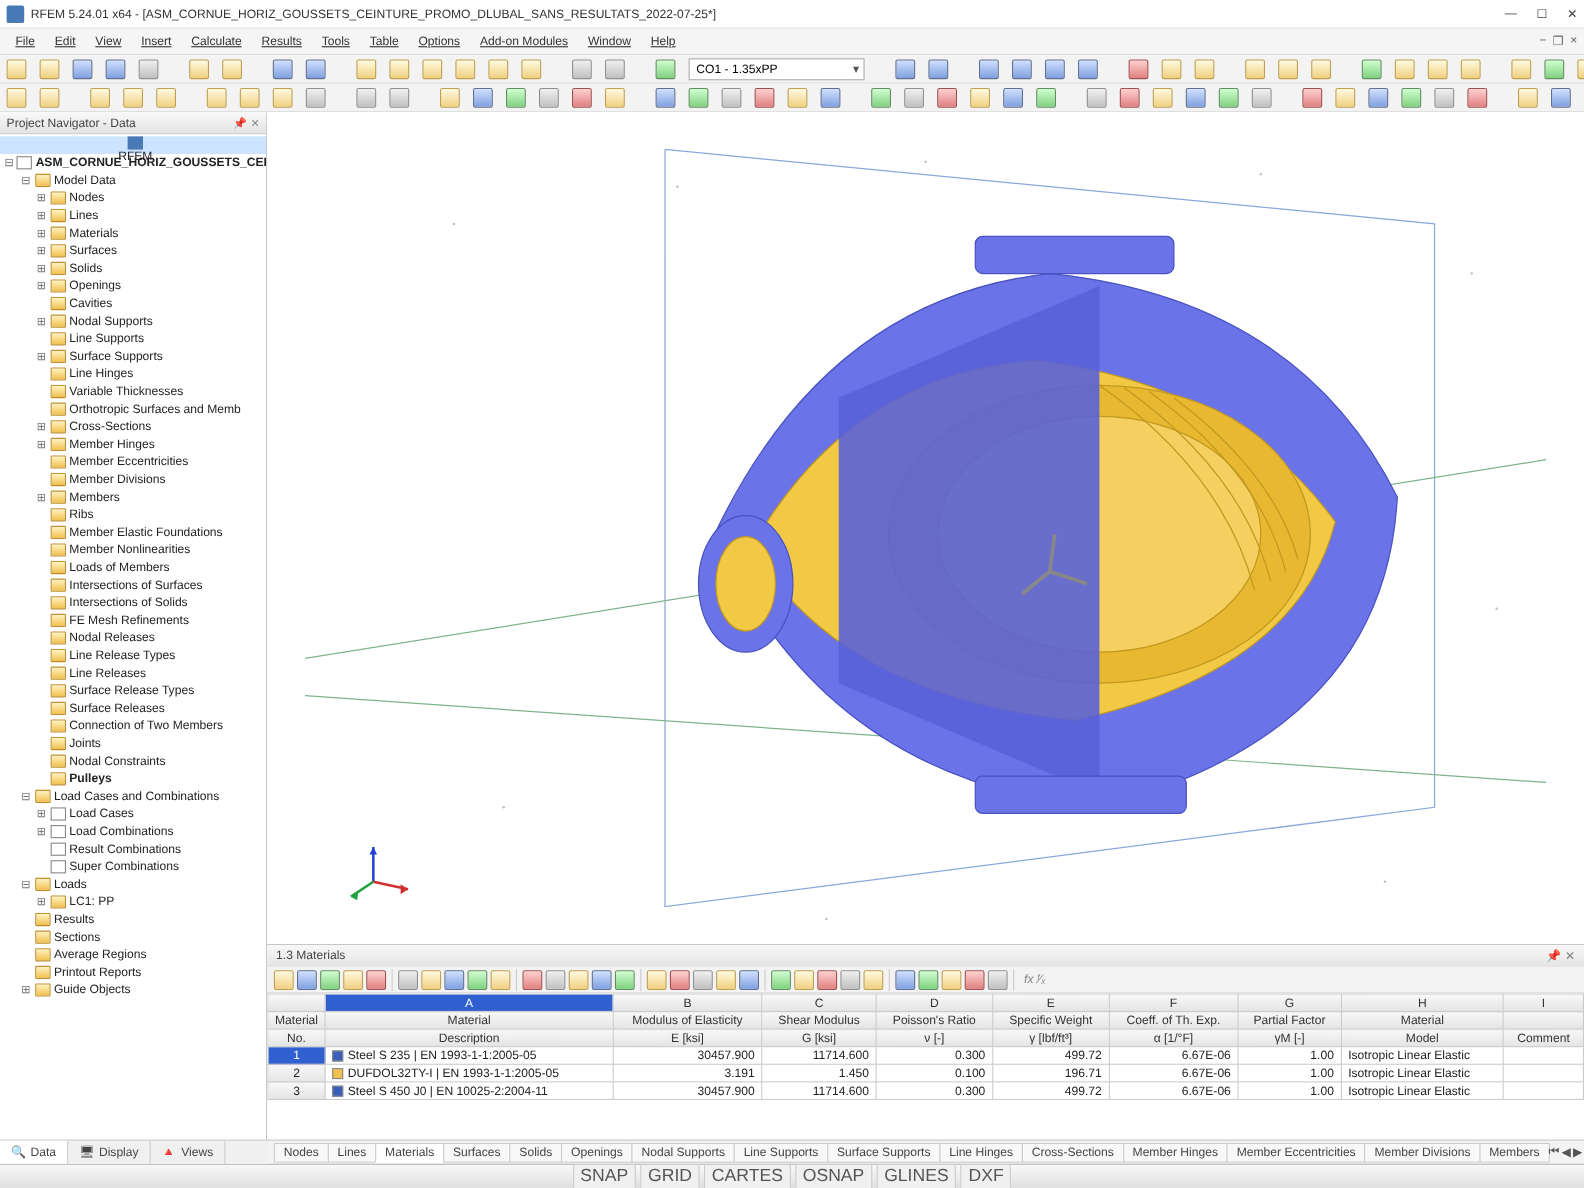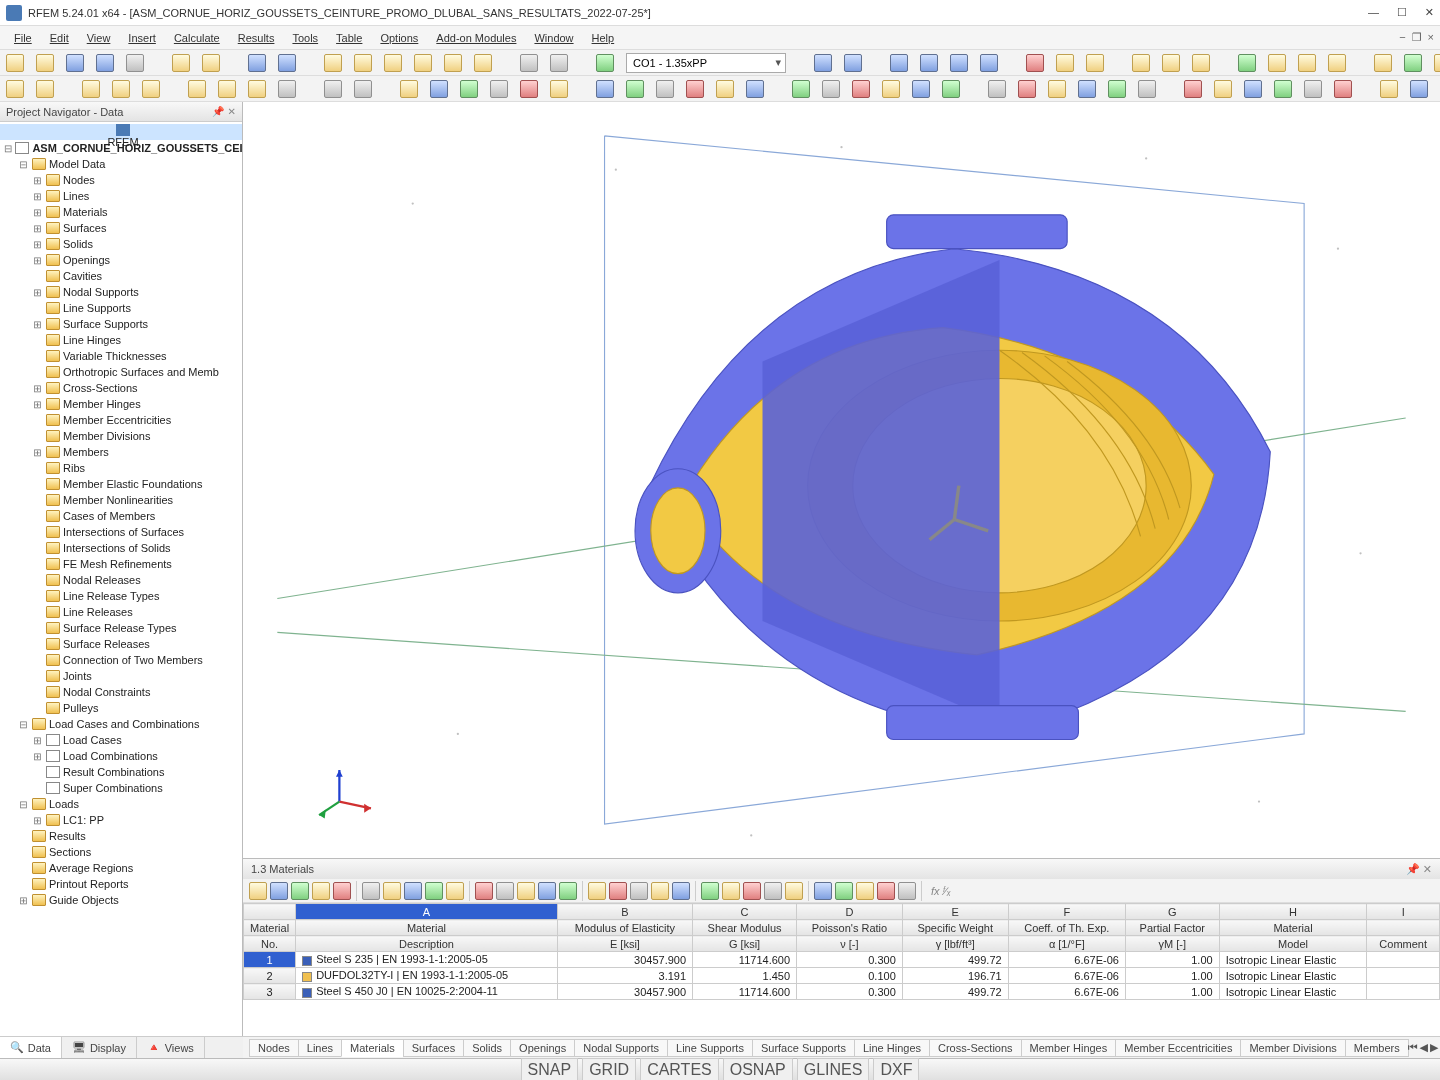--- a/index.html
+++ b/index.html
@@ -351,21 +351,21 @@
           <span>Member Elastic Foundations</span>
         </div>
         <div class="tree-item" style="padding-left: 32px;">
           <span class="exp"></span>
           <span class="icon folder"></span>
           <span>Member Nonlinearities</span>
         </div>
         <div class="tree-item" style="padding-left: 32px;">
           <span class="exp"></span>
           <span class="icon folder"></span>
-          <span>Cases of Members</span>
+          <span>Loads of Members</span>
         </div>
         <div class="tree-item" style="padding-left: 32px;">
           <span class="exp"></span>
           <span class="icon folder"></span>
           <span>Intersections of Surfaces</span>
         </div>
         <div class="tree-item" style="padding-left: 32px;">
           <span class="exp"></span>
           <span class="icon folder"></span>
           <span>Intersections of Solids</span>
@@ -408,21 +408,21 @@
         <div class="tree-item" style="padding-left: 32px;">
           <span class="exp"></span>
           <span class="icon folder"></span>
           <span>Joints</span>
         </div>
         <div class="tree-item" style="padding-left: 32px;">
           <span class="exp"></span>
           <span class="icon folder"></span>
           <span>Nodal Constraints</span>
         </div>
-        <div class="tree-item" style="padding-left: 32px;">
+        <div class="tree-item" style="padding-left: 32px; font-weight: bold;">
           <span class="exp"></span>
           <span class="icon folder"></span>
           <span>Pulleys</span>
         </div>
         <div class="tree-item" style="padding-left: 18px;">
           <span class="exp">⊟</span>
           <span class="icon folder"></span>
           <span>Load Cases and Combinations</span>
         </div>
         <div class="tree-item" style="padding-left: 32px;">

